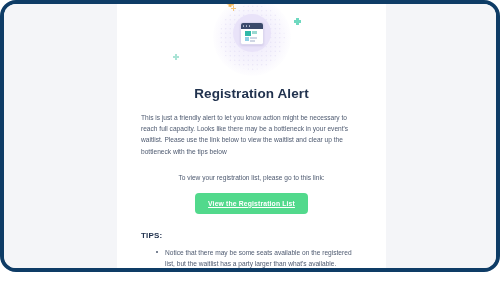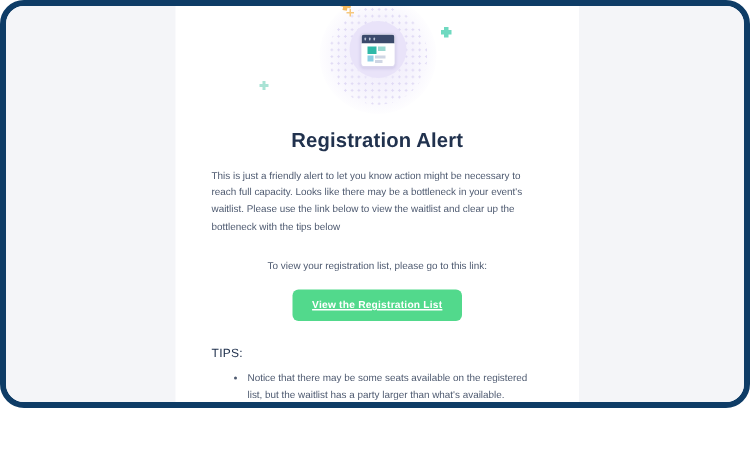--- a/index.html
+++ b/index.html
@@ -197,21 +197,21 @@
     border-radius: 4px;
     border: none;
     cursor: pointer;
     font-family: "Liberation Sans", sans-serif;
     letter-spacing: .15px;
   }
 
   #tips-heading {
     margin: 17px 0 0 0;
     font-size: 8px;
-    font-weight: normal;
+    font-weight: bold;
     color: #21324e;
     letter-spacing: .2px;
   }
 
   #tips-list {
     margin: 7px 0 0 0;
     padding-left: 24px;
     list-style: none;
   }
   #tips-list li {

